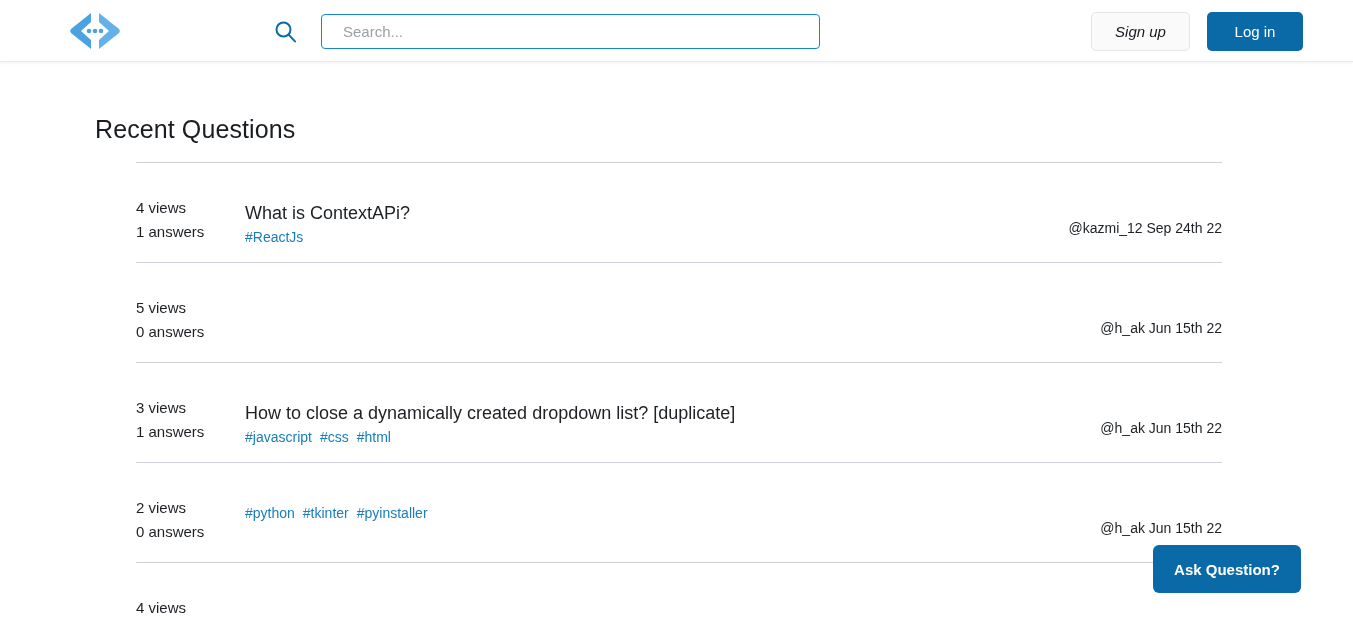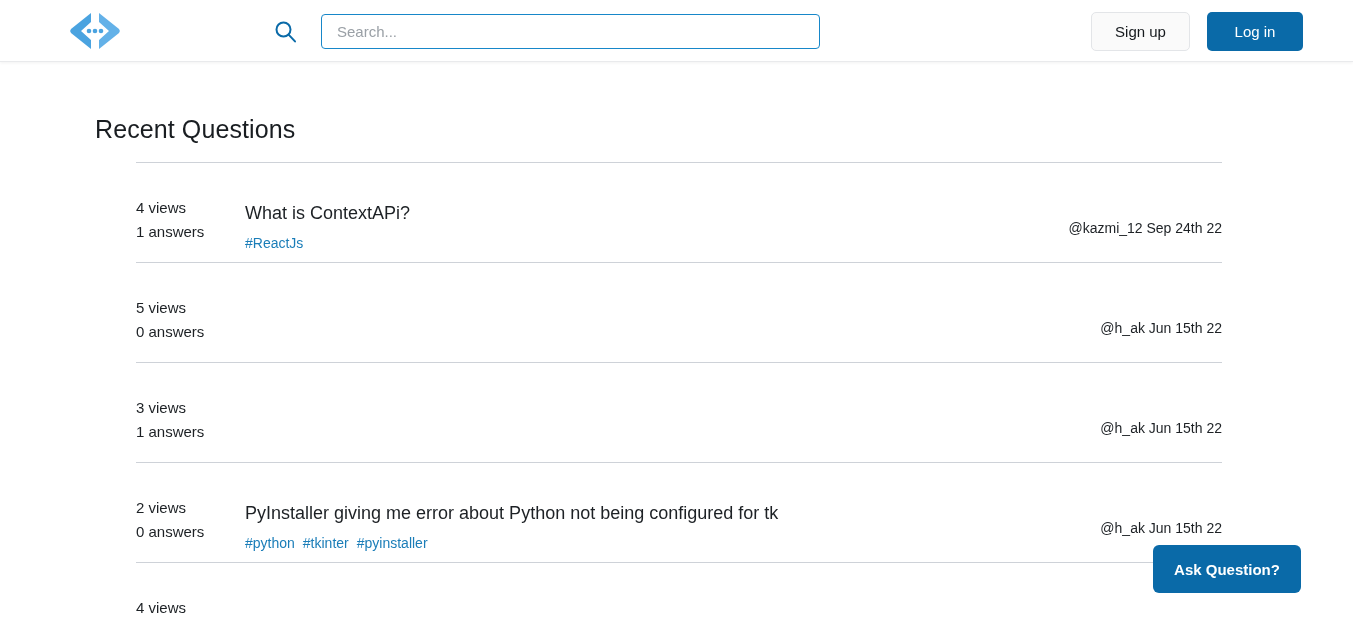--- a/index.html
+++ b/index.html
@@ -54,21 +54,21 @@
   .search-icon svg { display: block; }
 
   .search-input {
     position: absolute;
     left: 321px;
     top: 14px;
     width: 499px;
     height: 35px;
     border: 1px solid #1787c9;
     border-radius: 4px;
-    padding: 0 15px;
+    padding: 0 21px;
     font-family: "Liberation Sans", sans-serif;
     font-size: 15px;
     color: #2c3136;
     background: #ffffff;
     outline: none;
   }
   .search-input::placeholder { color: #9aa0a6; }
 
   .btn-signup {
     position: absolute;
@@ -77,20 +77,21 @@
     width: 99px;
     height: 39px;
     border: 1px solid #e3e5e8;
     border-radius: 5px;
     background: #fafafa;
     color: #15191d;
     font-family: "Liberation Sans", sans-serif;
     font-size: 15px;
     cursor: pointer;
     padding: 0;
+    font-style: italic;
   }
 
   .btn-login {
     position: absolute;
     left: 1207px;
     top: 12px;
     width: 96px;
     height: 39px;
     border: none;
     border-radius: 5px;
@@ -152,21 +153,21 @@
 
   .q-title {
     font-size: 18px;
     line-height: 24px;
     color: #1d2125;
     font-weight: 400;
     white-space: nowrap;
   }
 
   .q-tags {
-    margin-top: 8px;
+    margin-top: 2px;
     font-size: 14px;
     line-height: 21px;
     white-space: nowrap;
   }
   .q-tag {
     color: #1a7db8;
     margin-right: 8px;
     text-decoration: none;
     cursor: pointer;
   }
@@ -252,29 +253,32 @@
           <span class="count-line">5 views</span>
           <span class="count-line">0 answers</span>
         </div>
         <div class="q-meta">@h_ak Jun 15th 22</div>
       </div>
       <div class="question-row">
         <div class="counts">
           <span class="count-line">3 views</span>
           <span class="count-line">1 answers</span>
         </div>
+        <div class="q-body">
+          <div class="q-title">How to close a dynamically created dropdown list? [duplicate]</div>
+          <div class="q-tags"><a class="q-tag">#javascript</a><a class="q-tag">#css</a><a class="q-tag">#html</a></div>
+        </div>
         <div class="q-meta">@h_ak Jun 15th 22</div>
       </div>
       <div class="question-row">
         <div class="counts">
           <span class="count-line">2 views</span>
           <span class="count-line">0 answers</span>
         </div>
         <div class="q-body">
-          <div class="q-title">PyInstaller giving me error about Python not being configured for tk</div>
           <div class="q-tags"><a class="q-tag">#python</a><a class="q-tag">#tkinter</a><a class="q-tag">#pyinstaller</a></div>
         </div>
         <div class="q-meta">@h_ak Jun 15th 22</div>
       </div>
       <div class="question-row">
         <div class="counts">
           <span class="count-line">4 views</span>
         </div>
       </div>
     </div>

